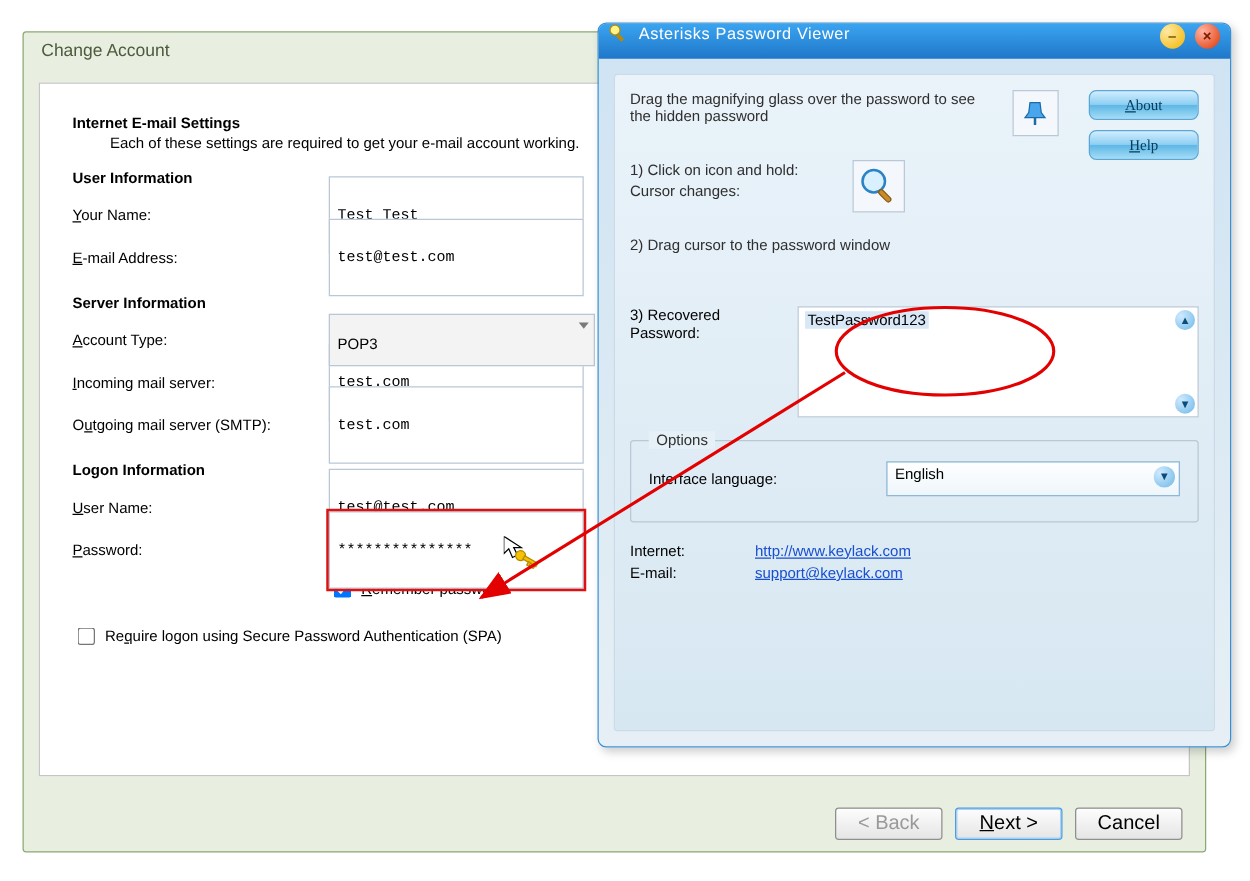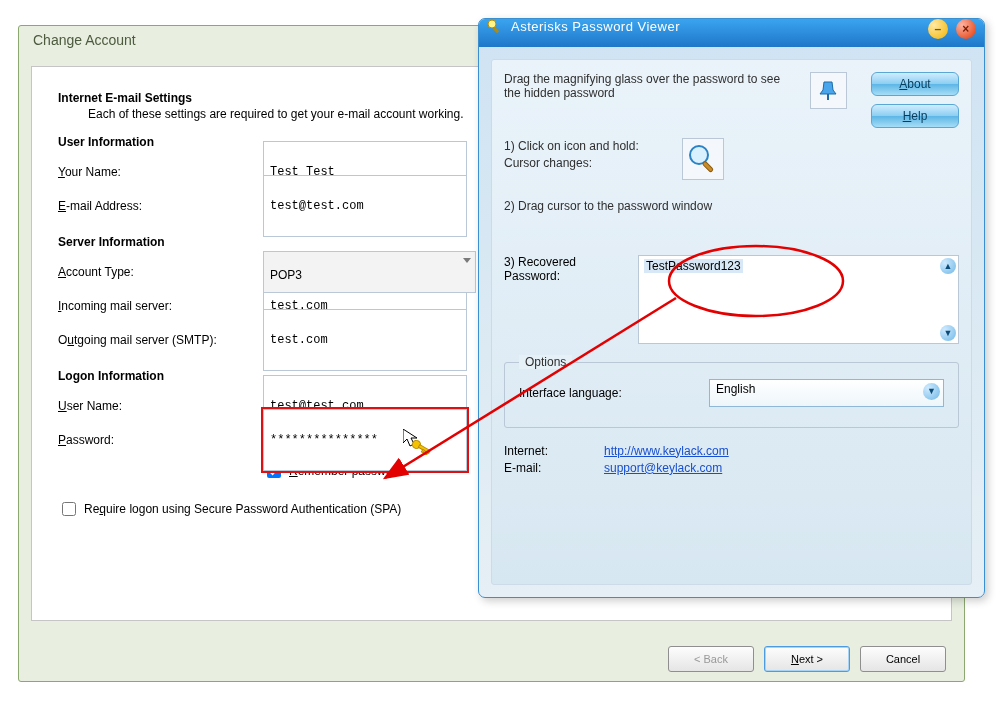--- a/index.html
+++ b/index.html
@@ -20,42 +20,42 @@
 .select{width:190px;height:22px;border:1px solid #b9c7d6;padding:16px 15px 2px 6px;background:#f3f3f3;position:relative}
 .select .chev{position:absolute;right:4px;top:6px;width:0;height:0;border-left:4px solid transparent;border-right:4px solid transparent;border-top:5px solid #7a7a7a}
 .pwwrap{position:relative;width:204px}
 .pwwrap .txt{width:190px;outline:2px solid #d11}
 .keycursor{position:absolute;right:30px;top:20px;pointer-events:none}
 .chk{display:flex;align-items:center;gap:5px;margin:6px 0}
 .chk input{width:14px;height:14px}
 .win-ca .footer{position:absolute;left:0;right:0;bottom:0;height:45px;
   display:flex;justify-content:flex-end;align-items:center;gap:10px;padding-right:18px}
 .btn-std{min-width:86px;height:26px;border:1px solid #8f8f8f;border-radius:3px;
-  background:linear-gradient(#fdfdfd,#e5e5e5);font-family:inherit;font-size:11px}
+  background:linear-gradient(#fdfdfd,#e5e5e5);font-family:inherit;font-size:16px}
 .btn-std:disabled{color:#999}
 .btn-std.primary{border-color:#4d9be0;box-shadow:0 0 0 1px #a7d3f6 inset}
 
 .win-pv{position:absolute;left:478px;top:18px;width:505px;height:578px;
   background:linear-gradient(#cfe3f4,#d8e8f3 40%,#e6eff5);
   border:1px solid #3a8fd0;border-radius:7px;box-shadow:3px 3px 8px rgba(0,0,0,.2)}
 .win-pv .pv-titlebar{height:28px;border-radius:6px 6px 0 0;padding:0 8px;
   background:linear-gradient(#3aa4f0,#1f77c9);display:flex;align-items:flex-start;gap:8px;color:#fff;font-size:13px;letter-spacing:.5px}
 .pv-titlebar .spacer{flex:1}
 .circbtn{width:20px;height:20px;border-radius:50%;display:flex;align-items:center;justify-content:center;font-weight:bold;font-size:12px}
 .circbtn.min{background:radial-gradient(circle at 30% 30%,#ffe9a3,#f3b400);color:#7a5b00}
 .circbtn.close{background:radial-gradient(circle at 30% 30%,#ffb3a3,#e03400);color:#7a1b00}
 .pv-body{position:absolute;left:12px;right:12px;top:40px;bottom:12px;
   border:1px solid #cddbe8;background:linear-gradient(#eaf3fa,#d7e7f1);border-radius:3px;padding:12px}
 .pv-toprow{display:flex;gap:24px}
 .pv-instr{flex:1;color:#2f2f2f}
 .pv-pin{width:35px;height:35px;border:1px solid #b9c7d6;background:#f4f8fc;display:flex;align-items:center;justify-content:center}
 .pv-sidebtns{display:flex;flex-direction:column;gap:8px;width:88px}
 .btn-glass{height:24px;border:1px solid #5aa7d6;border-radius:6px;
-  background:linear-gradient(#d0edff,#8ecff2 48%,#5eb7e6 52%,#a6ddf7);font-family:Liberation Sans, sans-serif;font-size:12px;color:#083c5c}
-.pv-steps{margin-top:10px;color:#2f2f2f;line-height:1.4}
+  background:linear-gradient(#d0edff,#8ecff2 48%,#5eb7e6 52%,#a6ddf7);font-family:Liberation Serif, serif;font-size:12px;color:#083c5c}
+.pv-steps{color:#2f2f2f;line-height:1.4}
 .magnify-box{display:inline-block;width:40px;height:40px;border:1px solid #b9c7d6;background:#f4f8fc;vertical-align:middle;margin-left:8px;position:relative}
 .pv-result{margin-top:40px;display:flex;gap:14px}
 .pv-result .lbl{width:120px}
 .pv-memo{position:relative;flex:1;height:81px;border:1px solid #b9c7d6;background:#fff;padding:3px 18px 3px 5px;font-family:inherit;font-size:12px;color:#000}
 .pv-memo .scroll-up,.pv-memo .scroll-dn{position:absolute;right:2px;width:16px;height:16px;border-radius:50%;background:radial-gradient(circle at 30% 30%,#cfeaff,#6fb8e6);display:flex;align-items:center;justify-content:center;font-size:9px;color:#0b4c78}
 .pv-memo .scroll-up{top:2px}.pv-memo .scroll-dn{bottom:2px}
 .fieldset{margin-top:18px;border:1px solid #b9c7d6;border-radius:3px;padding:12px 14px 16px 14px;position:relative}
 .fieldset .legend{position:absolute;top:-8px;left:14px;background:linear-gradient(#e6f0f7,#e6f0f7);padding:0 6px;font-size:12px;color:#2f2f2f}
 .optrow{display:flex;align-items:center;gap:10px;margin:4px 0}
 .optrow .olbl{width:180px}

